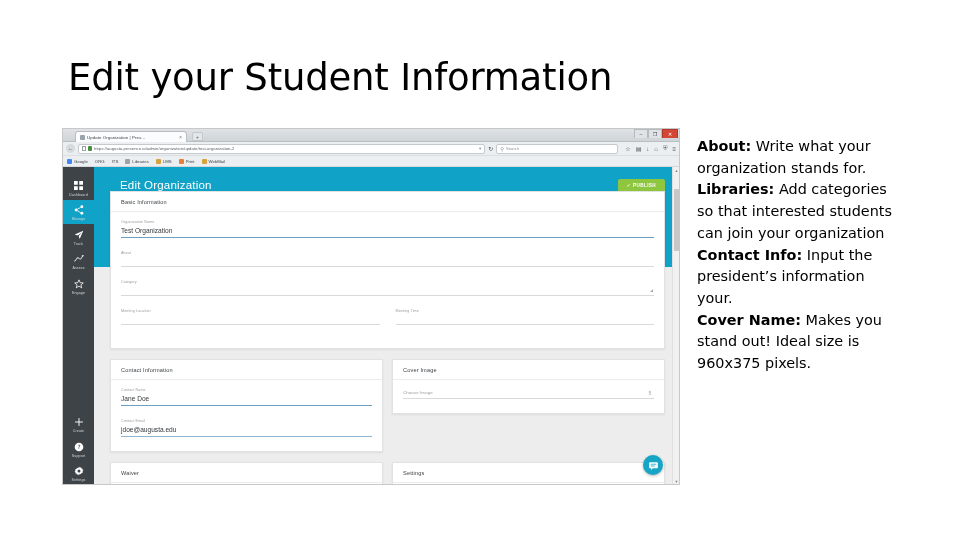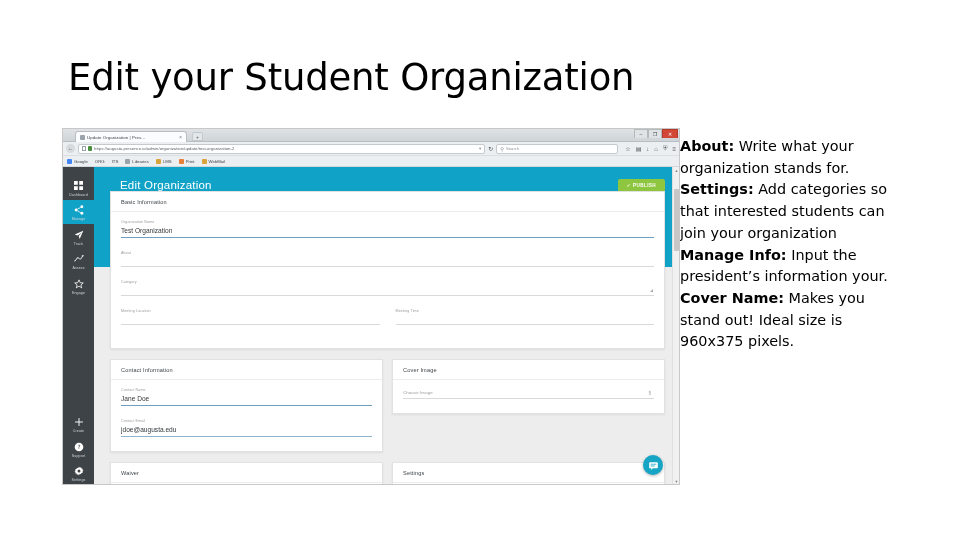--- a/index.html
+++ b/index.html
@@ -17,21 +17,21 @@
     font-size: 37px; font-weight: 400; color: #000;
     letter-spacing: -0.2px; white-space: nowrap;
     font-family: "DejaVu Sans", sans-serif;
   }
 
   
   .notes {
     position: absolute; left: 680px; top: 136px;
     width: 216px;
     font-size: 14.4px; line-height: 21.7px;
-    color: #000; font-family: "DejaVu Sans", sans-serif;
+    color: #000; font-family: "DejaVu Sans", sans-serif; padding-left: 17px;
   }
   .notes .lead { font-weight: bold; }
 
   
   .shot {
     position: absolute; left: 62px; top: 128px;
     width: 618px; height: 357px;
     background: #ffffff;
     border: 1px solid #c8c8c8;
     overflow: hidden;
@@ -206,26 +206,26 @@
   }
   .vup, .vdn { position:absolute; left:1px; width:5px; height:5px;
                font-size:4px; color:#8a8a8a; text-align:center; line-height:5px;}
   .vup { top:1px; } .vdn { bottom:1px; }
 </style>
 </head>
 <body>
 
 <div class="slide">
 
-  <h1 class="slide-title">Edit your Student Organization</h1>
+  <h1 class="slide-title">Edit your Student Information</h1>
 
   <div class="notes">
     <p><span class="lead">About:</span><span> Write what your organization stands for.</span></p>
-    <p><span class="lead">Settings:</span><span> Add categories so that interested students can join your organization</span></p>
-    <p><span class="lead">Manage Info:</span><span> Input the president’s information your.</span></p>
+    <p><span class="lead">Libraries:</span><span> Add categories so that interested students can join your organization</span></p>
+    <p><span class="lead">Contact Info:</span><span> Input the president’s information your.</span></p>
     <p><span class="lead">Cover Name:</span><span> Makes you stand out! Ideal size is 960x375 pixels.</span></p>
   </div>
 
   <div class="shot">
 
     <div class="chrome">
 
       <div class="tabstrip">
         <div class="tab">
           <span class="tab-favicon"></span>

